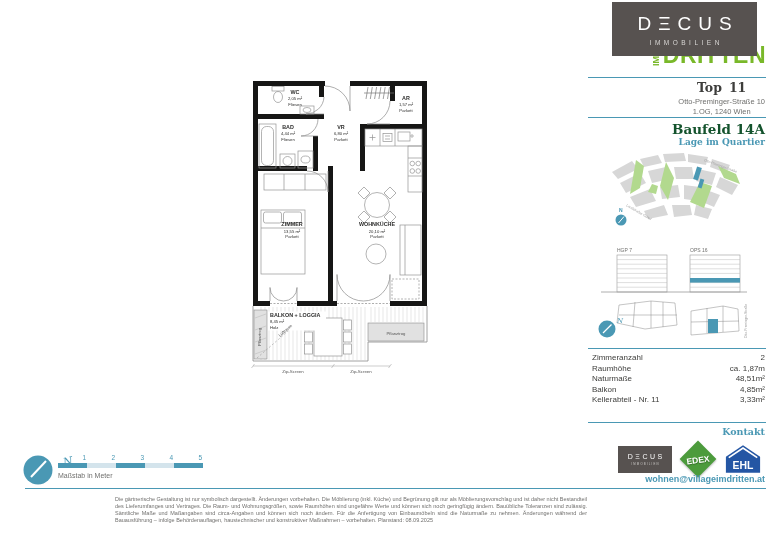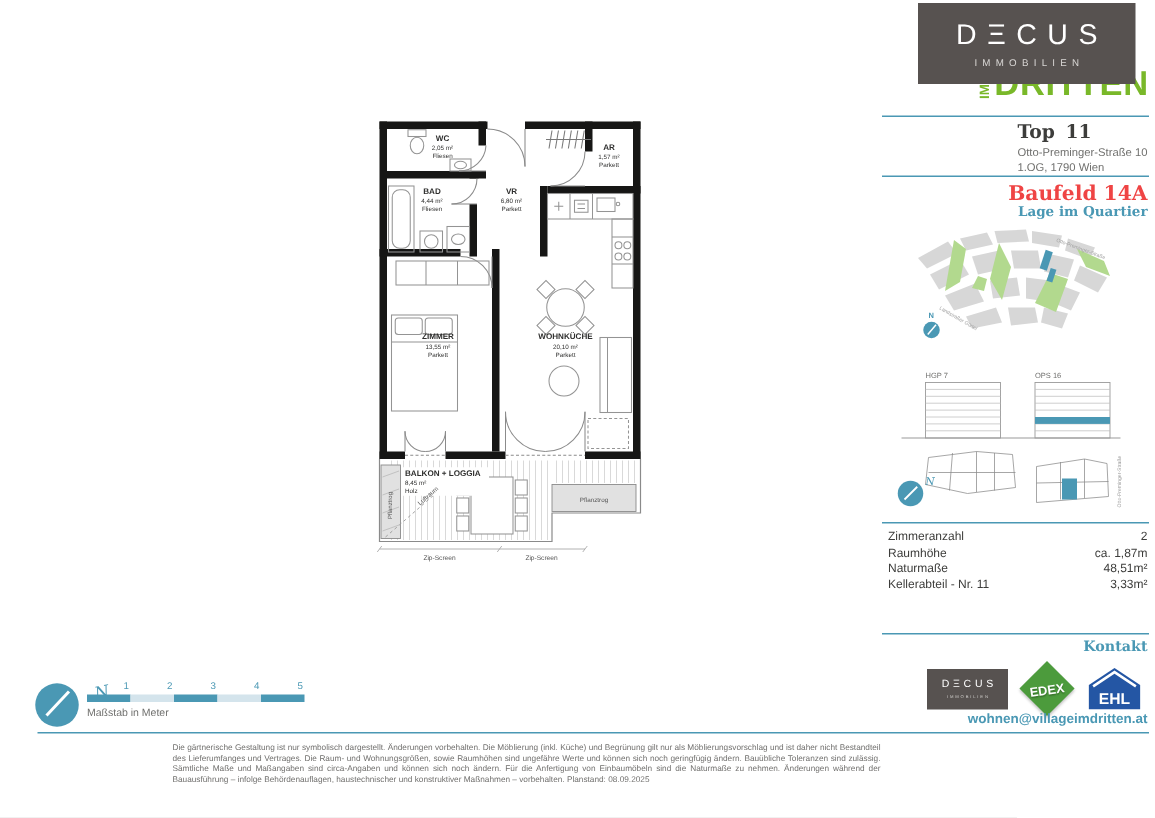--- a/index.html
+++ b/index.html
@@ -12,25 +12,25 @@
   .decus-box{left:612px;top:2px;width:145px;height:54px;background:#575250;z-index:3;
              display:flex;flex-direction:column;align-items:center;justify-content:center;gap:4px;}
   .decus-word{color:#fff;font-size:19px;font-weight:500;letter-spacing:7px;padding-left:7px;}
   .decus-sub{color:#d9d7d5;font-size:6.5px;letter-spacing:3.5px;padding-left:3.5px;}
   
   .dritten-partial{left:612px;top:44px;width:154px;display:flex;justify-content:flex-end;
                    align-items:flex-end;gap:2px;z-index:1;color:#79B829;}
   .im-vert{writing-mode:vertical-rl;transform:rotate(180deg);font-weight:700;font-size:9px;line-height:9px;}
   .dritten-word{font-weight:800;font-size:23px;line-height:22px;letter-spacing:.5px;}
   
-  .unit-block{right:5px;top:80px;text-align:left;}
+  .unit-block{right:5px;top:80px;text-align:center;}
   .unit-title{font-size:12.5px;font-weight:700;color:#3D3D3B;}
   .unit-title .gap{display:inline-block;width:7px;}
   .addr{font-size:7.5px;line-height:9.5px;color:#70706E;margin-top:2px;}
-  .baufeld{right:5px;top:121px;text-align:center;font-size:13.5px;font-weight:700;color:#ef4444;}
+  .baufeld{right:5px;top:121px;text-align:center;font-size:13.5px;font-weight:700;color:#14532d;}
   .lage{right:5px;top:137px;text-align:right;font-size:9px;font-weight:700;color:#4A98B4;}
   .facts{left:592px;top:353px;width:173px;}
   .frow{display:flex;justify-content:space-between;font-size:8px;line-height:10.6px;color:#3D3D3B;}
   .kontakt{right:5px;top:426px;text-align:right;font-size:9.5px;font-weight:700;color:#4A98B4;}
   .logos-row{right:8px;top:441px;display:flex;align-items:center;gap:7px;}
   .decus-mini{width:54px;height:27px;background:#575250;display:flex;flex-direction:column;
               align-items:center;justify-content:center;gap:2px;}
   .decus-mini .w{color:#fff;font-size:7px;letter-spacing:2.5px;padding-left:2.5px;}
   .decus-mini .s{color:#cfcdca;font-size:2.8px;letter-spacing:1.2px;padding-left:1.2px;}
   .edex{position:relative;width:38px;height:37px;}
@@ -291,21 +291,21 @@
   </div>
 
   <div class="tl" style="left:588px;top:77px;width:178px;"></div>
 
   <div class="abs unit-block">
     <div class="unit-title serif">
       <span>Top</span><span class="gap"></span><span>11</span>
     </div>
     <div class="addr">
       <div>Otto-Preminger-Straße 10</div>
-      <div>1.OG, 1790 Wien</div>
+      <div>1.OG, 1240 Wien</div>
     </div>
   </div>
 
   <div class="tl" style="left:588px;top:117px;width:178px;"></div>
 
   <div class="abs baufeld serif">Baufeld 14A</div>
   <div class="abs lage serif">Lage im Quartier</div>
 
   <svg class="abs" style="left:600px;top:148px;" width="165" height="88" viewBox="0 0 165 88">
     <g fill="#d7d7d7">
@@ -404,20 +404,24 @@
       </div>
     <div class="frow">
         <span>Raumhöhe</span>
         <span>ca. 1,87m</span>
       </div>
     <div class="frow">
         <span>Naturmaße</span>
         <span>48,51m²</span>
       </div>
     <div class="frow">
+        <span>Balkon</span>
+        <span>4,85m²</span>
+      </div>
+    <div class="frow">
         <span>Kellerabteil - Nr. 11</span>
         <span>3,33m²</span>
       </div>
   </div>
 
   <div class="tl" style="left:588px;top:422px;width:178px;"></div>
 
   <div class="abs kontakt serif">Kontakt</div>
 
   <div class="abs logos-row">

